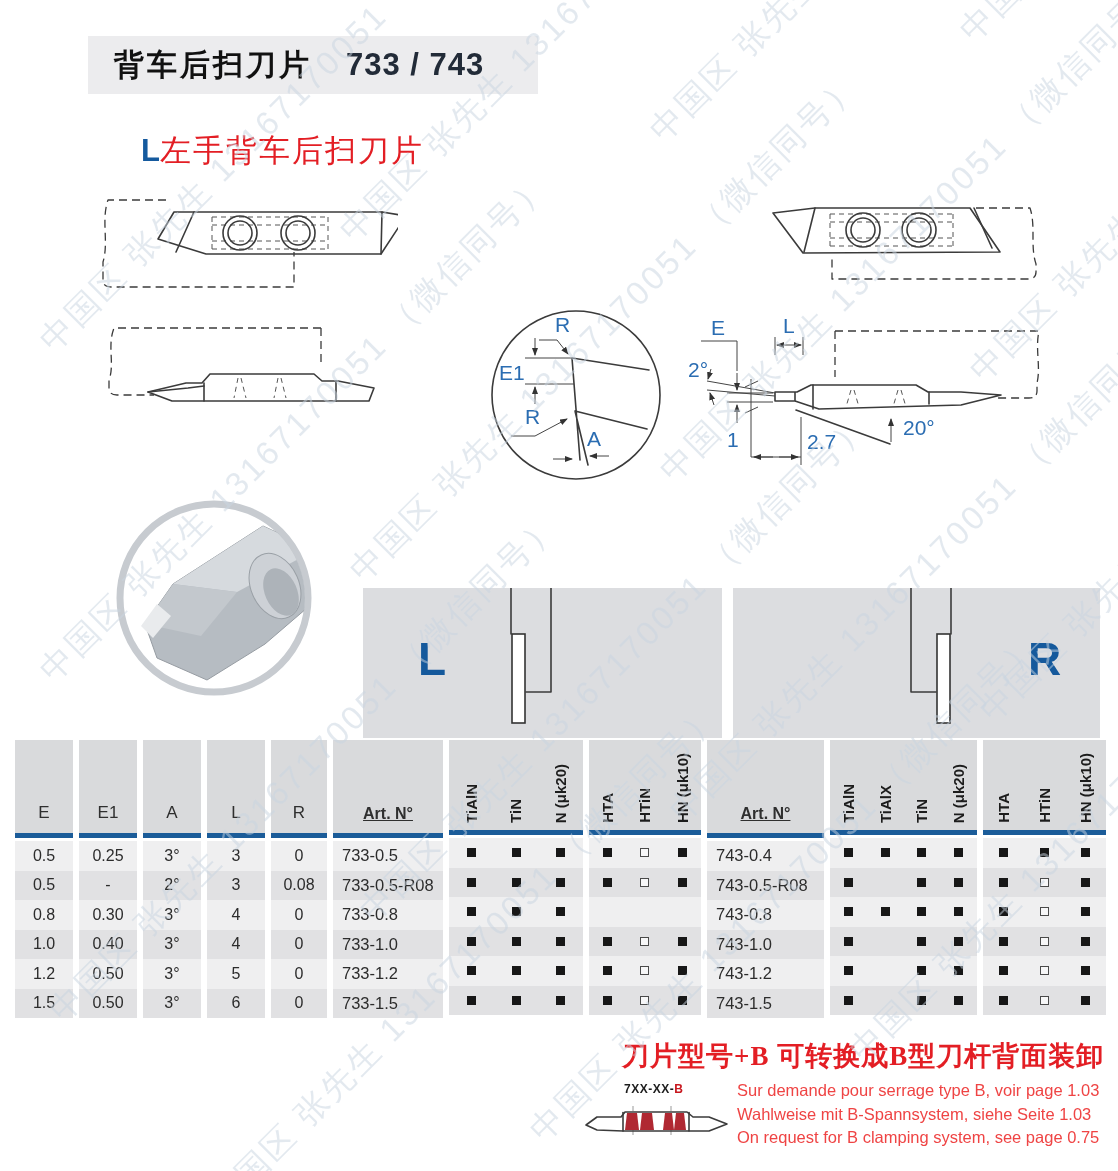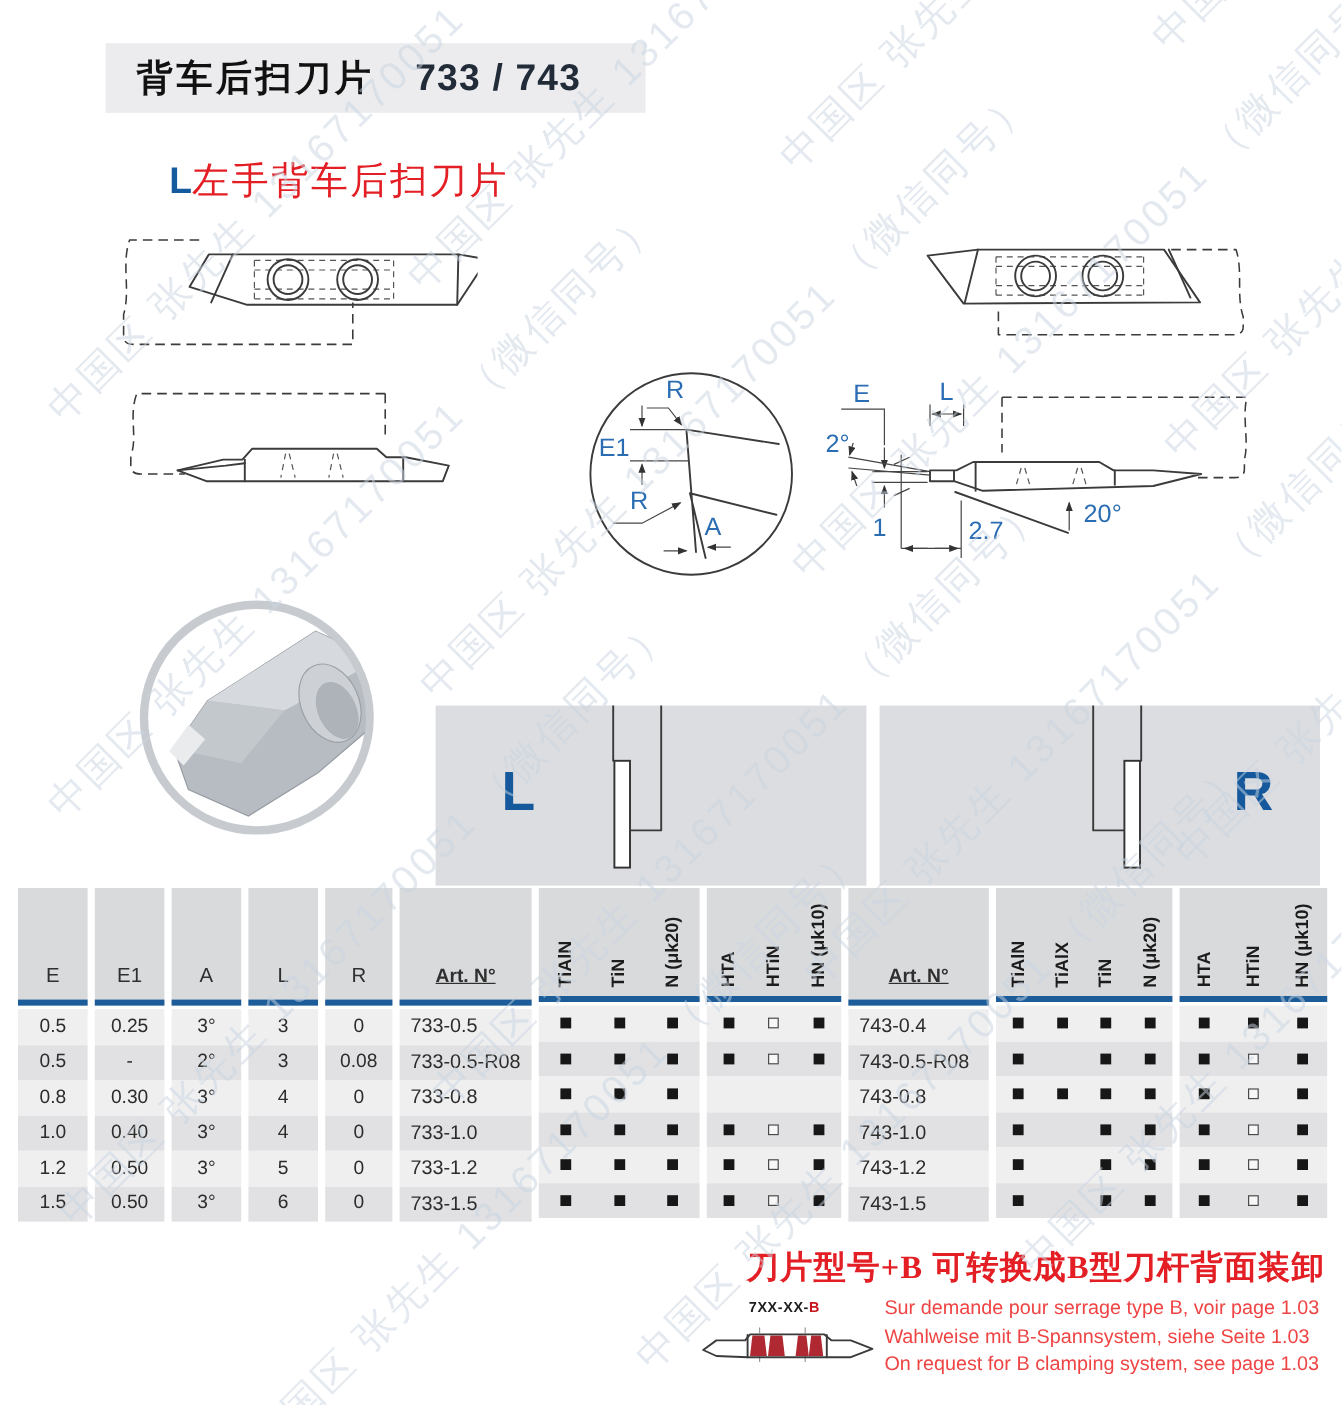--- a/index.html
+++ b/index.html
@@ -423,21 +423,21 @@
     <polygon points="59,7 69,7 71,24 57,24" fill="#b02832"></polygon>
     <polygon points="82,7 89,7 91,24 80,24" fill="#b02832"></polygon>
     <polygon points="93,7 101,7 103,24 91,24" fill="#b02832"></polygon>
     <path class="solid" d="M3,19 L14,11 H38 L42,6 H104 L110,11 H126 L144,18 L126,25 H40 L14,24 Z"></path>
     <line class="solid" x1="40" y1="6.5" x2="40" y2="25"></line>
     <line class="solid" x1="106" y1="6.5" x2="106" y2="25"></line>
   </svg>
   <div class="lang-lines">
     <div>Sur demande pour serrage type B, voir page 1.03</div>
     <div>Wahlweise mit B-Spannsystem, siehe Seite 1.03</div>
-    <div>On request for B clamping system, see page 1.03</div>
+    <div>On request for B clamping system, see page 0.75</div>
   </div>
 
   <div class="wm-layer">
     <span class="wm" style="left:30px;top:330px;">中国区 张先生 13167170051 （微信同号）</span>
     <span class="wm" style="left:330px;top:220px;">中国区 张先生 13167170051 （微信同号）</span>
     <span class="wm" style="left:640px;top:120px;">中国区 张先生 13167170051 （微信同号）</span>
     <span class="wm" style="left:950px;top:20px;">中国区 张先生 13167170051 （微信同号）</span>
     <span class="wm" style="left:30px;top:660px;">中国区 张先生 13167170051 （微信同号）</span>
     <span class="wm" style="left:340px;top:560px;">中国区 张先生 13167170051 （微信同号）</span>
     <span class="wm" style="left:650px;top:460px;">中国区 张先生 13167170051 （微信同号）</span>

